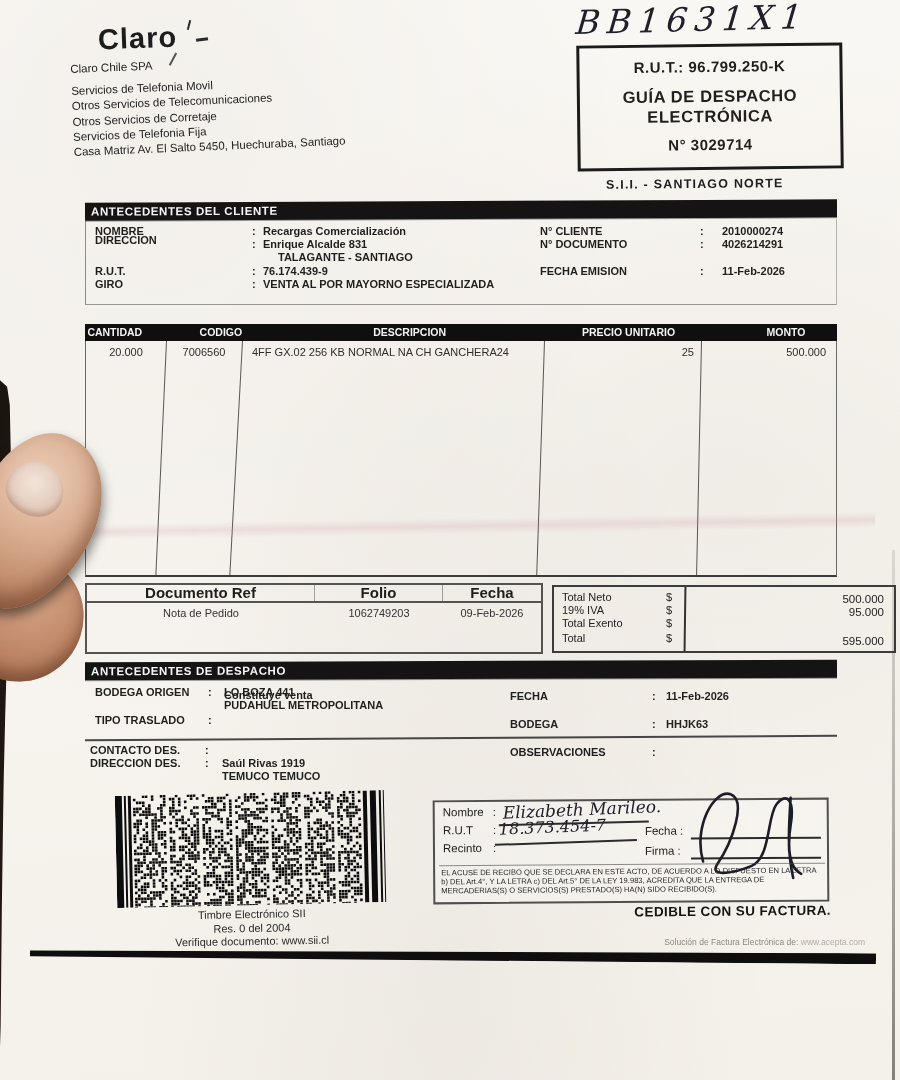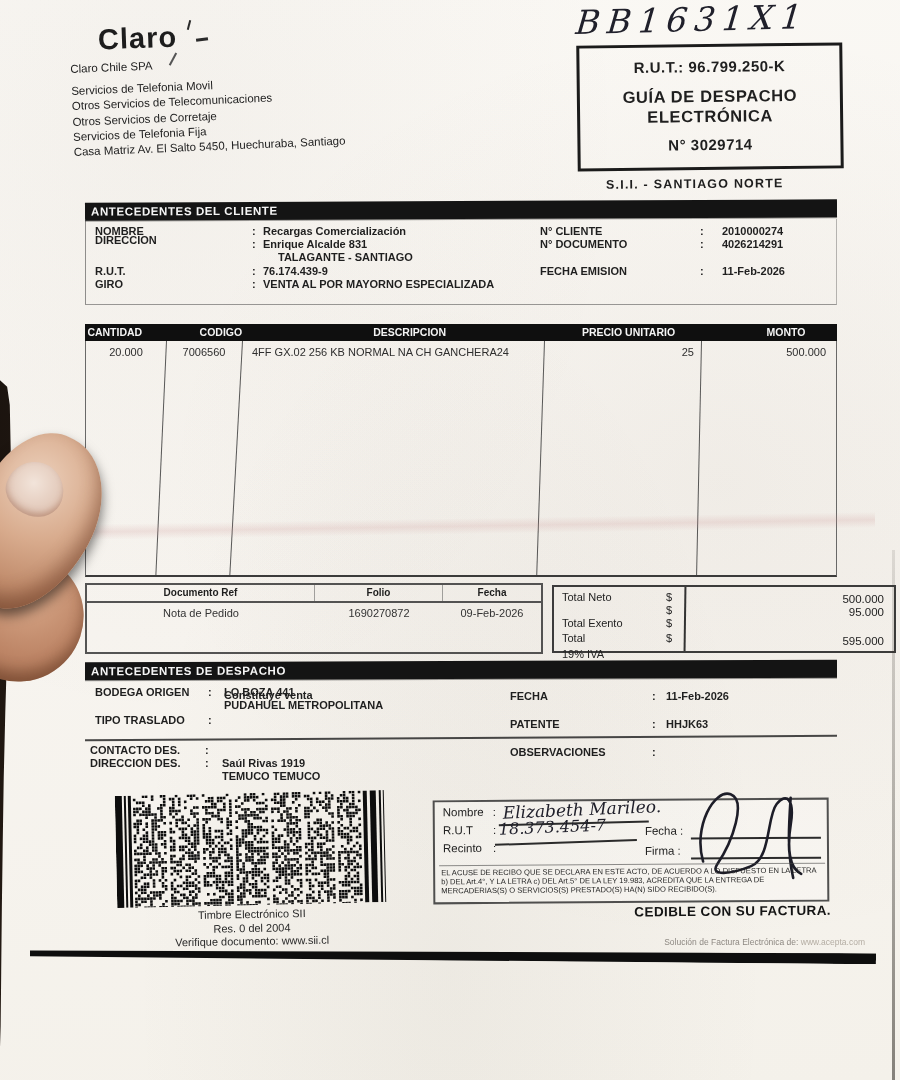--- a/index.html
+++ b/index.html
@@ -73,21 +73,21 @@
   
   #items-header { left:85px; top:324px; width:752px; height:17px; background:#0f0f0f; display:flex; color:#f4f4f4; font-size:10.5px; font-weight:bold; line-height:17px;gap:48px; }
   #items-header .hc { text-align:center; }
   #items-body { left:85px; top:341px; width:752px; height:236px; border-left:1px solid rgba(70,70,70,0.8); border-right:1px solid rgba(70,70,70,0.8); border-bottom:2px solid rgba(40,40,40,0.9); }
   .colline { position:absolute; top:0; width:1px; height:236px; background:rgba(60,60,60,0.85); transform-origin:top center; }
   .cell { position:absolute; top:5px; font-size:11px; color:#2e2e2e; white-space:nowrap; }
   #crease { left:75px; top:518px; width:800px; height:16px; background:linear-gradient(to bottom, transparent, rgba(200,140,140,0.20) 50%, transparent); transform:rotate(-0.9deg); z-index:2; }
 
   
   #ref-table { left:85px; top:583px; width:458px; height:71px; border:2px solid rgba(55,55,55,0.85); }
-  #ref-head { display:flex; height:18px; border-bottom:2px solid rgba(55,55,55,0.85); font-size:10px; font-weight:bold; color:#1e1e1e; line-height:16px; }
+  #ref-head { display:flex; height:18px; border-bottom:2px solid rgba(55,55,55,0.85); font-size:15px; font-weight:bold; color:#1e1e1e; line-height:16px; }
   #ref-head .rc, #ref-row .rc { text-align:center; }
   #ref-row { display:flex; font-size:11px; color:#333; padding-top:4px; }
 
   
   #totals-box { left:552px; top:585px; width:344px; height:68px; border:2px solid rgba(40,40,40,0.9); }
   #totals-divider { position:absolute; left:130px; top:0; width:2px; height:64px; background:rgba(30,30,30,0.9); transform:rotate(0.8deg); }
   .trow-label { position:absolute; left:8px; font-size:11px; color:#222; }
   .trow-cur { position:absolute; left:112px; font-size:11px; color:#222; }
   .trow-val { position:absolute; right:10px; font-size:11.5px; color:#222; text-align:right; }
 
@@ -197,31 +197,31 @@
   <div id="crease" class="abs"></div>
 
   <div id="ref-table" class="abs">
     <div id="ref-head">
       <div class="rc" style="width:228px; border-right:1px solid rgba(80,80,80,0.5);">Documento Ref</div>
       <div class="rc" style="width:128px; border-right:1px solid rgba(80,80,80,0.5);">Folio</div>
       <div class="rc" style="width:98px;">Fecha</div>
     </div>
     <div id="ref-row">
       <div class="rc" style="width:228px;">Nota de Pedido</div>
-      <div class="rc" style="width:128px;">1690270872</div>
+      <div class="rc" style="width:128px;">1062749203</div>
       <div class="rc" style="width:98px;">09-Feb-2026</div>
     </div>
   </div>
 
   <div id="totals-box" class="abs">
     <div id="totals-divider"></div>
     <div class="trow-label" style="top:4px;">Total Neto</div>
     <div class="trow-cur" style="top:4px;">$</div>
     <div class="trow-val" style="top:6px;">500.000</div>
-    <div class="trow-label" style="top:17px;margin-top:44px;">19% IVA</div>
+    <div class="trow-label" style="top:17px;">19% IVA</div>
     <div class="trow-cur" style="top:17px;">$</div>
     <div class="trow-val" style="top:19px;">95.000</div>
     <div class="trow-label" style="top:30px;">Total Exento</div>
     <div class="trow-cur" style="top:30px;">$</div>
     <div class="trow-val" style="top:32px;"></div>
     <div class="trow-label" style="top:45px;">Total</div>
     <div class="trow-cur" style="top:45px;">$</div>
     <div class="trow-val" style="top:48px;">595.000</div>
   </div>
 
@@ -233,21 +233,21 @@
   <div class="fld b" style="left:224px; top:699px;">PUDAHUEL   METROPOLITANA</div>
 
   <div class="fld b" style="left:95px; top:714px;">TIPO TRASLADO</div>
   <div class="fld b" style="left:208px; top:714px;">:</div>
   <div class="fld b" style="left:224px; top:689px;">Constituye venta</div>
 
   <div class="fld b" style="left:510px; top:690px;">FECHA</div>
   <div class="fld b" style="left:652px; top:690px;">:</div>
   <div class="fld b" style="left:666px; top:690px;">11-Feb-2026</div>
 
-  <div class="fld b" style="left:510px; top:718px;">PATENTE</div>
+  <div class="fld b" style="left:510px; top:718px;">BODEGA</div>
   <div class="fld b" style="left:652px; top:718px;">:</div>
   <div class="fld b" style="left:666px; top:718px;">HHJK63</div>
 
   <div id="despacho-hr" class="abs"></div>
 
   <div class="fld b" style="left:90px; top:744px;">CONTACTO DES.</div>
   <div class="fld b" style="left:205px; top:744px;">:</div>
   <div class="fld b" style="left:90px; top:757px;">DIRECCION DES.</div>
   <div class="fld b" style="left:205px; top:757px;">:</div>
   <div class="fld b" style="left:222px; top:757px;">Saúl Rivas 1919</div>

